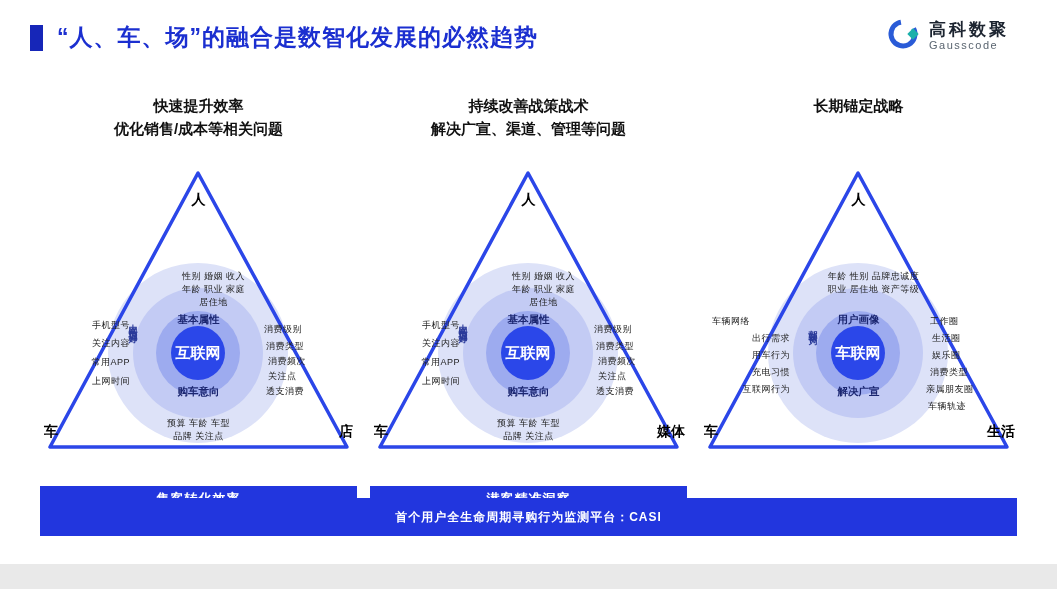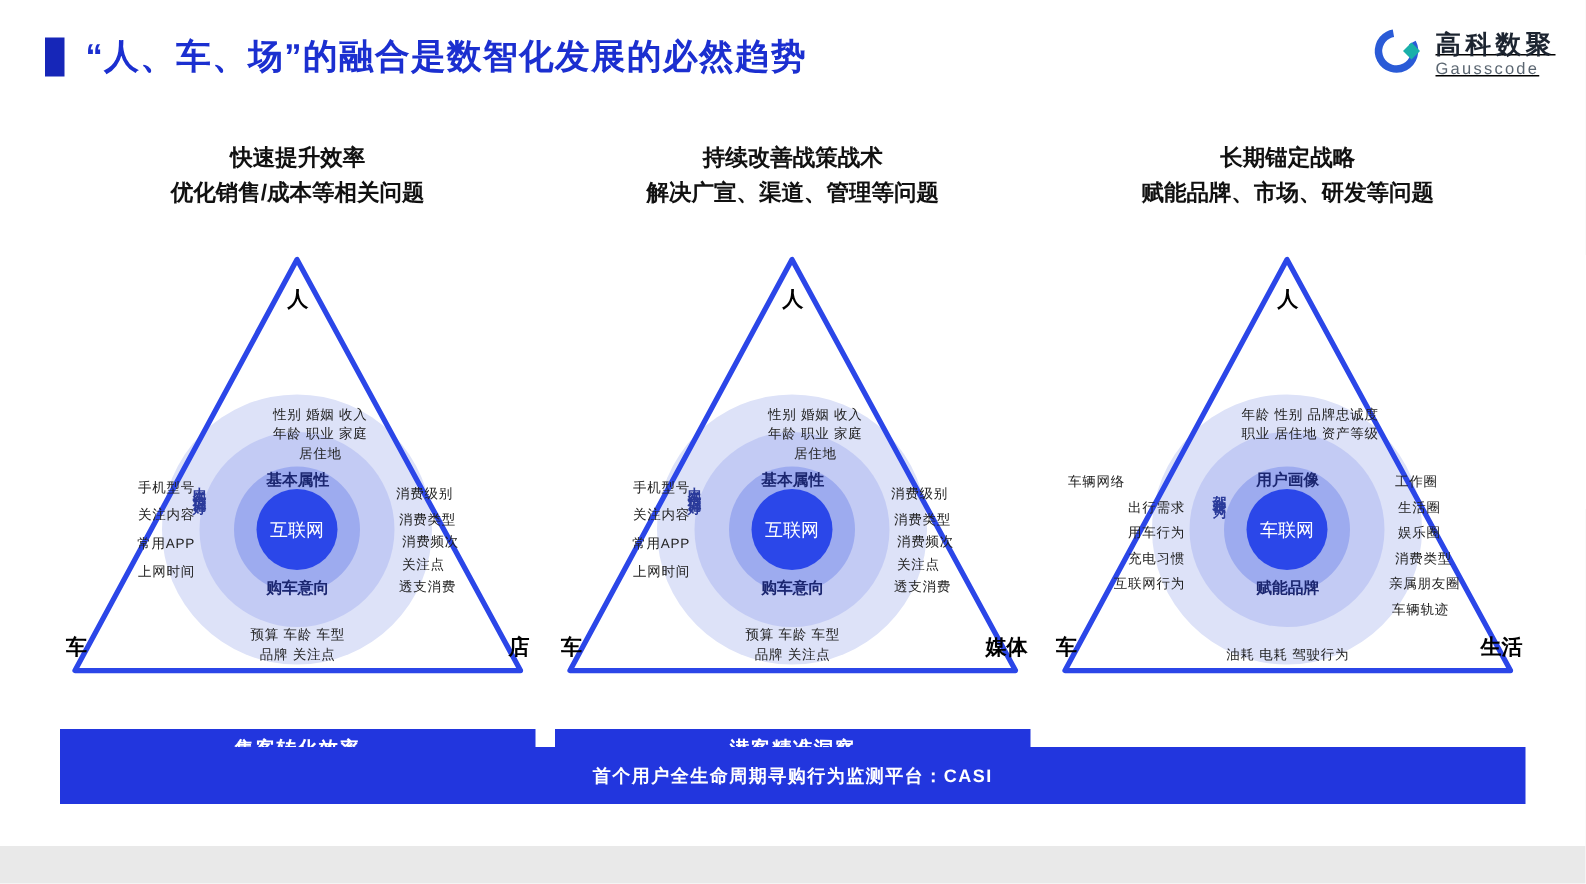--- a/index.html
+++ b/index.html
@@ -4,37 +4,37 @@
 <style>
   * { margin:0; padding:0; box-sizing:border-box; }
   body { font-family:"Liberation Sans","DejaVu Sans",sans-serif; background:#e9e9e9; }
   .slide { position:relative; width:1057px; height:564px; background:#ffffff; overflow:hidden; margin:0 auto; }
 
   
   .title-row { position:absolute; top:22px; left:30px; display:flex; align-items:center; }
   .marker { width:13px; height:26px; background:#1626b8; margin-right:14px; }
   .title { font-size:23px; font-weight:bold; color:#1b2fd0; letter-spacing:1px; }
 
-  .logo { position:absolute; top:16px; right:20px; display:flex; align-items:center; gap:8px;text-decoration:underline; }
+  .logo { position:absolute; top:16px; right:48px; display:flex; align-items:center; gap:8px; }
   .logo-text { display:flex; flex-direction:column; line-height:1.15; }
   .logo-name { font-size:17px; font-weight:bold; color:#1c2430; letter-spacing:3px; }
   .logo-sub { font-size:11px; color:#5a6570; letter-spacing:1.5px; }
 
   
   .panels { position:absolute; top:95px; left:40px; width:977px; display:flex; gap:13px; }
   .panel { flex:1; position:relative; }
   .p-header { text-align:center; font-weight:bold; color:#111; font-size:15px; line-height:1.5; height:50px; }
 
   .diagram { position:relative; width:100%; height:300px; margin-top:14px; }
   .circle { position:absolute; border-radius:50%; }
   .c1 { width:180px; height:180px; left:68px; top:104px; background:#dde2f8; }
   .c2 { width:130px; height:130px; left:93px; top:129px; background:#c3cbf4; }
   .c3 { width:84px;  height:84px;  left:116px; top:152px; background:#9dabef; }
   .c4 { width:54px;  height:54px;  left:131px; top:167px; background:#2b47e9;
-        color:#fff; font-weight:normal; font-size:12px; display:flex; align-items:center; justify-content:center; }
+        color:#fff; font-weight:bold; font-size:15px; display:flex; align-items:center; justify-content:center; }
   .tri-svg { position:absolute; left:0; top:0; width:100%; height:100%; pointer-events:none; }
 
   .lbl { position:absolute; white-space:nowrap; }
   .sm { font-size:9px; color:#222; letter-spacing:0.5px; }
   .ring { font-size:10.5px; font-weight:bold; color:#1b2670; left:0; right:0; text-align:center; }
   .vert { font-size:9px; font-weight:bold; color:#2a3a9a; writing-mode:vertical-rl; letter-spacing:2px; }
   .vertex { font-size:14px; font-weight:bold; color:#000; }
 
   .bar { margin-top:27px; height:26px; background:#2236de; color:#fff; font-size:13px; font-weight:bold;
          display:flex; align-items:center; justify-content:center; letter-spacing:1px; }
@@ -138,50 +138,48 @@
         <span class="lbl sm" style="top:226px;left:226px">透支消费</span>
         <span class="lbl sm" style="top:258px;left:0;right:0;text-align:center">预算 车龄 车型</span>
         <span class="lbl sm" style="top:271px;left:0;right:0;text-align:center">品牌 关注点</span>
       </div>
       <div class="bar">潜客精准洞察</div>
     </div>
 
     <div class="panel">
       <div class="p-header">
         <div>长期锚定战略</div>
-        <div>赋能品牌、市场、研发等问题</div>
       </div>
       <div class="diagram">
         <div class="circle c1"></div>
         <div class="circle c2"></div>
         <div class="circle c3"></div>
         <div class="circle c4">车联网</div>
         <svg class="tri-svg" viewBox="0 0 317 300">
           <polygon points="158,14 10,288 307,288" fill="none" stroke="#2b46e8" stroke-width="3.5" stroke-linejoin="round"></polygon>
         </svg>
         <span class="lbl vertex" style="top:32px;left:0;right:0;text-align:center">人</span>
         <span class="lbl vertex" style="top:264px;left:4px">车</span>
         <span class="lbl vertex" style="top:264px;right:2px">生活</span>
         <span class="lbl ring" style="top:154px">用户画像</span>
-        <span class="lbl ring" style="top:226px">赋能品牌</span>
+        <span class="lbl ring" style="top:226px">解决广宣</span>
         <span class="lbl vert" style="left:106px;top:164px">驾驶行为</span>
         <span class="lbl sm" style="top:124px;left:30px;right:0;text-align:center">职业 居住地 资产等级</span>
         <span class="lbl sm" style="top:111px;left:30px;right:0;text-align:center">年龄 性别 品牌忠诚度</span>
         <span class="lbl sm" style="top:156px;left:12px;width:78px;text-align:left">车辆网络</span>
         <span class="lbl sm" style="top:173px;left:12px;width:78px;text-align:right">出行需求</span>
         <span class="lbl sm" style="top:190px;left:12px;width:78px;text-align:right">用车行为</span>
         <span class="lbl sm" style="top:207px;left:12px;width:78px;text-align:right">充电习惯</span>
         <span class="lbl sm" style="top:224px;left:12px;width:78px;text-align:right">互联网行为</span>
         <span class="lbl sm" style="top:156px;left:230px">工作圈</span>
         <span class="lbl sm" style="top:173px;left:232px">生活圈</span>
         <span class="lbl sm" style="top:190px;left:232px">娱乐圈</span>
         <span class="lbl sm" style="top:207px;left:230px">消费类型</span>
         <span class="lbl sm" style="top:224px;left:226px">亲属朋友圈</span>
         <span class="lbl sm" style="top:241px;left:228px">车辆轨迹</span>
-        <span class="lbl sm" style="top:271px;left:0;right:0;text-align:center">油耗 电耗 驾驶行为</span>
       </div>
     </div>
 
   </div>
 
   <div class="footer">首个用户全生命周期寻购行为监测平台：CASI</div>
 
 </div>
 
 </body></html>

